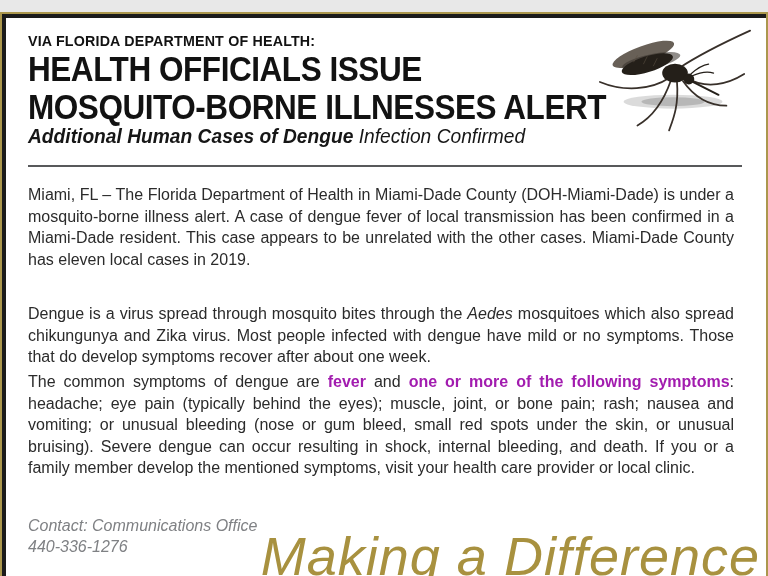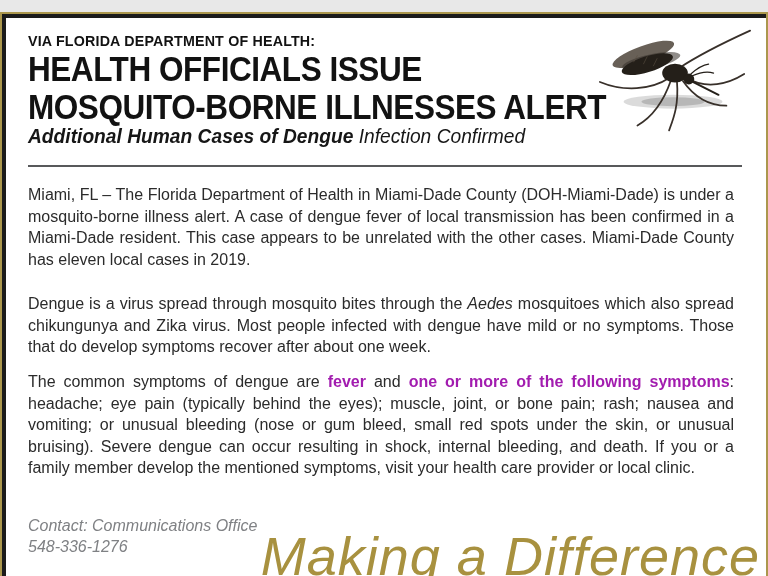--- a/index.html
+++ b/index.html
@@ -42,21 +42,21 @@
     background:#58595b;
   }
 
   
   .para{
     position:absolute;left:28px;width:706px;
     font-size:16px;line-height:21.5px;color:#2b2b2b;
     text-align:justify;
   }
   .p1{top:172px;}
-  .p2{top:281px;}
+  .p2{top:291px;}
   .p3{top:359px;}
   .para .bold{font-weight:bold;color:#a21caf;}
   .para .ital{font-style:italic;}
 
   
   .contact{
     position:absolute;left:28px;top:503px;
     font-style:italic;color:#7f8184;font-size:16px;line-height:21px;
   }
   .tagline{
@@ -128,18 +128,18 @@
   <div class="header-divider"></div>
 
   <div class="para p1">Miami, FL – The Florida Department of Health in Miami-Dade County (DOH-Miami-Dade) is under a mosquito-borne illness alert. A case of dengue fever of local transmission has been confirmed in a Miami-Dade resident. This case appears to be unrelated with the other cases. Miami-Dade County has eleven local cases in 2019.</div>
 
   <div class="para p2"><span>Dengue is a virus spread through mosquito bites through the </span><span class="ital">Aedes</span><span> mosquitoes which also spread chikungunya and Zika virus. Most people infected with dengue have mild or no symptoms. Those that do develop symptoms recover after about one week.</span></div>
 
   <div class="para p3"><span>The common symptoms of dengue are </span><span class="bold">fever</span><span> and </span><span class="bold">one or more of the following symptoms</span><span>: headache; eye pain (typically behind the eyes); muscle, joint, or bone pain; rash; nausea and vomiting; or unusual bleeding (nose or gum bleed, small red spots under the skin, or unusual bruising). Severe dengue can occur resulting in shock, internal bleeding, and death. If you or a family member develop the mentioned symptoms, visit your health care provider or local clinic.</span></div>
 
   <div class="contact">
     <div>Contact: Communications Office</div>
-    <div>548-336-1276</div>
+    <div>440-336-1276</div>
   </div>
 
   <div class="tagline">Making a Difference</div>
 
 </div>
 
 </body></html>

